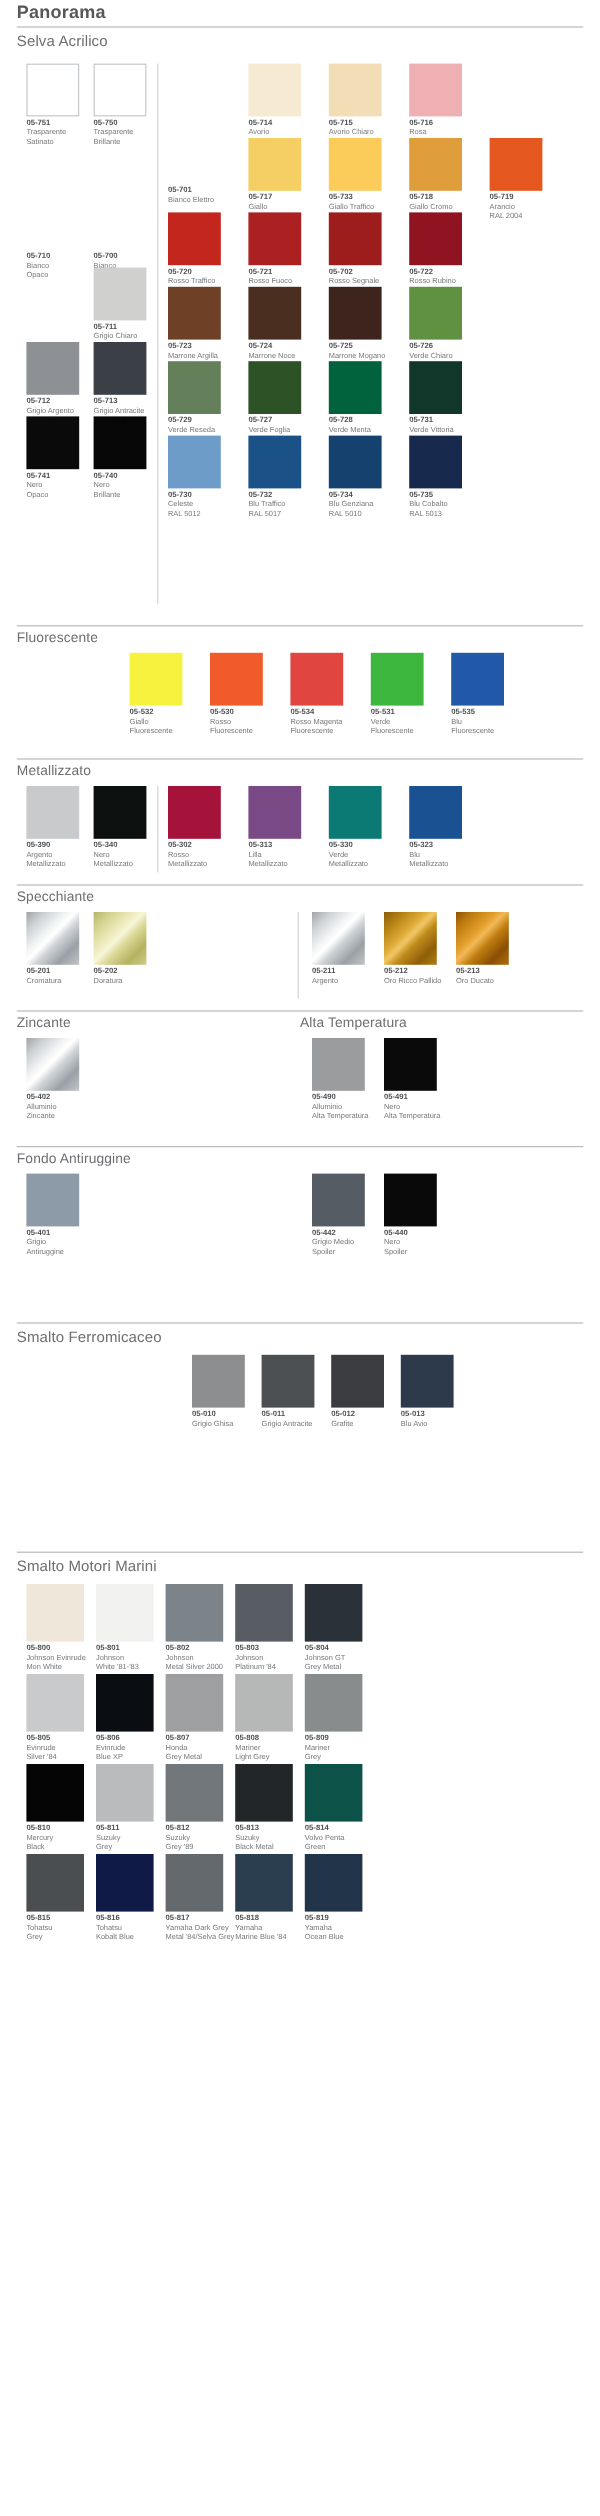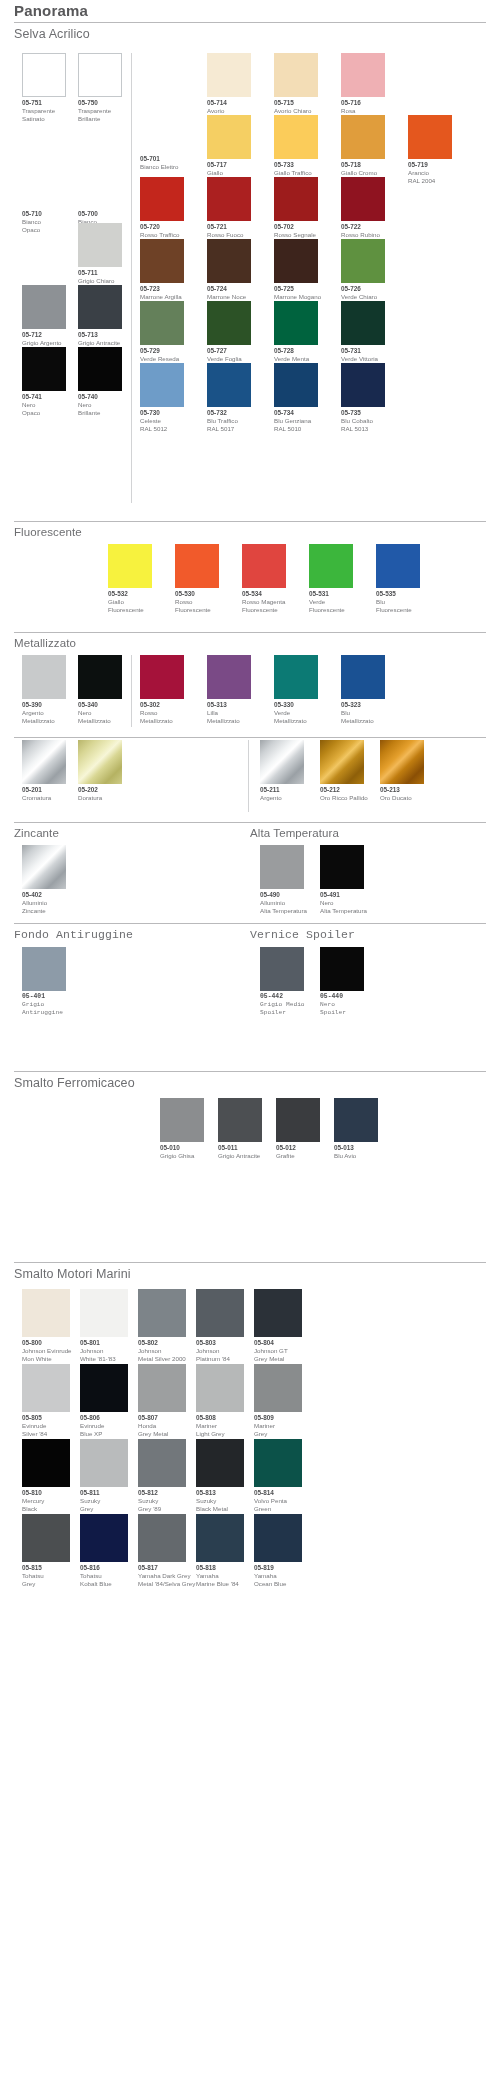--- a/index.html
+++ b/index.html
@@ -367,20 +367,23 @@
           <div class="code">05-323</div>
           <div class="nm">Blu</div>
           <div class="nm">Metallizzato</div>
         </div>
       </div>
   </div>
 
   <div style="position:relative; margin-top:4px;">
     <hr class="rule-main">
     <div style="display:flex;">
+      <div style="width:250px;">
+        <div class="section-title">Specchiante</div>
+      </div>
     </div>
     <div class="grid" id="specchiante" style="height:80px;">
       <div class="vdiv" style="left:248px; top:2px; height:72px;"></div>
     <div class="cell" style="left: 22px; top: 2px;">
           <span class="sw" style="background: linear-gradient(135deg, rgb(159, 164, 168) 0%, rgb(205, 209, 212) 18%, rgb(242, 244, 245) 38%, rgb(255, 255, 255) 47%, rgb(207, 211, 214) 58%, rgb(154, 160, 165) 78%, rgb(194, 198, 201) 100%);"></span>
           <div class="code">05-201</div>
           <div class="nm">Cromatura</div>
         </div>
         <div class="cell" style="left: 78px; top: 2px;">
           <span class="sw" style="background: linear-gradient(135deg, rgb(184, 181, 106) 0%, rgb(216, 214, 149) 20%, rgb(239, 238, 192) 40%, rgb(247, 246, 216) 48%, rgb(217, 215, 148) 60%, rgb(181, 178, 98) 80%, rgb(207, 205, 136) 100%);"></span>
@@ -430,28 +433,25 @@
         </div>
         <div class="cell" style="left: 320px; top: 2px;">
           <span class="sw" style="background: rgb(10, 10, 10);"></span>
           <div class="code">05-491</div>
           <div class="nm">Nero</div>
           <div class="nm">Alta Temperatura</div>
         </div>
       </div>
   </div>
 
-  <div style="position:relative; margin-top:0;font-family:Liberation Mono, monospace;">
+  <div style="position:relative; margin-top:12px;">
     <hr class="rule-main">
     <div style="display:flex;">
       <div style="width:250px;">
         <div class="section-title">Fondo Antiruggine</div>
-      </div>
-      <div style="width:250px;">
-        <div class="section-title" style="padding-left:0;">Vernice Spoiler</div>
       </div>
     </div>
     <div class="grid" id="antiruggine" style="height:80px;">
         <div class="cell" style="left: 22px; top: 2px;">
           <span class="sw" style="background: rgb(141, 155, 168);"></span>
           <div class="code">05-401</div>
           <div class="nm">Grigio</div>
           <div class="nm">Antiruggine</div>
         </div>
         <div class="cell" style="left: 260px; top: 2px;">

